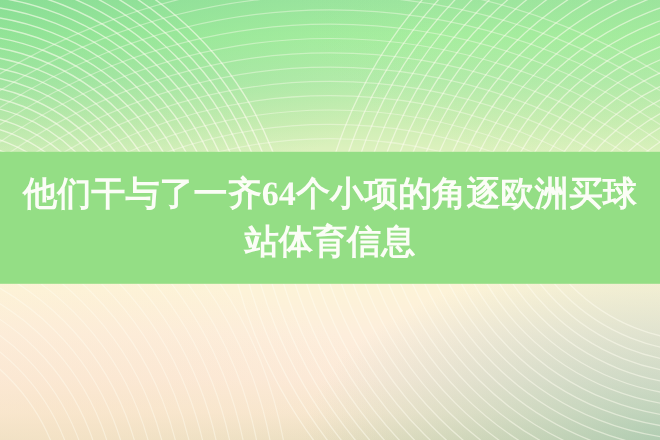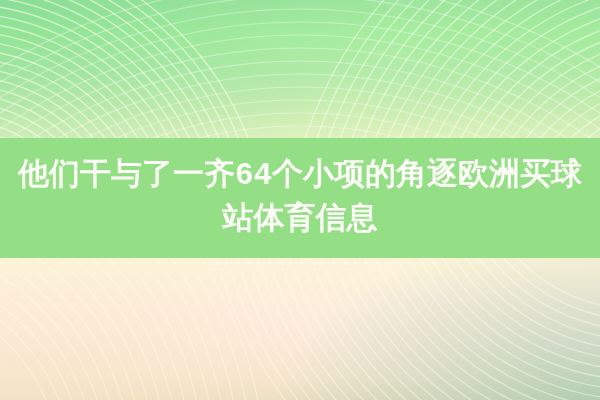--- a/index.html
+++ b/index.html
@@ -75,21 +75,21 @@
     z-index: 5;
   }
 
   .headline {
     margin: 0;
     padding: 0 10px;
     width: 100%;
     box-sizing: border-box;
     text-align: center;
     color: #fbfdf6;
-    font-family: Liberation Mono, monospace;
+    font-family: Liberation Serif, serif;
     font-weight: 700;
     font-size: 31px;
     line-height: 44px;
     letter-spacing: 0px;
     white-space: normal;
   }
 </style>
 </head>
 <body>
 

